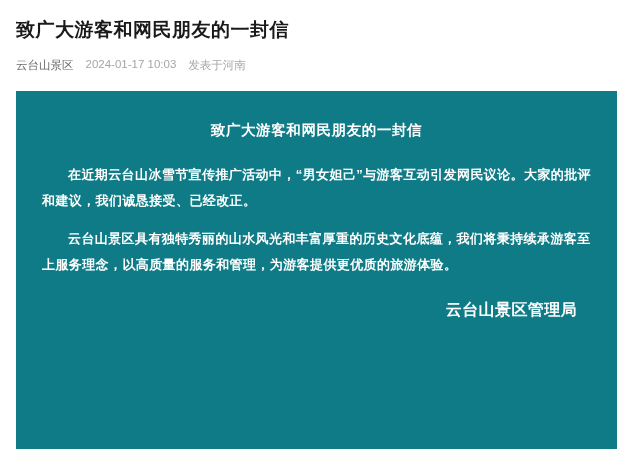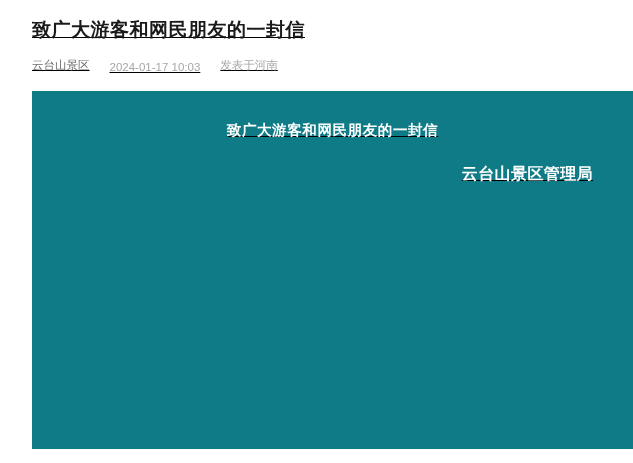--- a/index.html
+++ b/index.html
@@ -11,35 +11,34 @@
     height: 463px;
     background: #ffffff;
     font-family: "Liberation Sans", sans-serif;
     overflow: hidden;
   }
   .page {
     position: relative;
     width: 587px;
     height: 463px;
     box-sizing: border-box;
-    padding: 0 32px;
-    text-decoration: underline;
+    padding: 0 16px;
   }
   .headline {
     font-size: 19px;
     font-weight: bold;
     color: #1a1a1a;
     letter-spacing: 0.5px;
     padding-top: 16px;
     line-height: 28px;
   }
   .meta {
     display: flex;
-    align-items: flex-end;
-    gap: 20px;
+    align-items: flex-start;
+    gap: 12px;
     padding-top: 14px;
     font-size: 11.5px;
     color: #999999;
   }
   .meta .source {
     color: #6b6b6b;
   }
   .meta .date,
   .meta .location {
     color: #a6a6a6;
@@ -93,18 +92,20 @@
   <div class="headline">致广大游客和网民朋友的一封信</div>
 
   <div class="meta">
     <span class="source">云台山景区</span>
     <span class="date">2024-01-17 10:03</span>
     <span class="location">发表于河南</span>
   </div>
 
   <div class="card">
     <div class="card-title">致广大游客和网民朋友的一封信</div>
+    <div class="para">在近期云台山冰雪节宣传推广活动中，“男女妲己”与游客互动引发网民议论。大家的批评和建议，我们诚恳接受、已经改正。</div>
+    <div class="para">云台山景区具有独特秀丽的山水风光和丰富厚重的历史文化底蕴，我们将秉持续承游客至上服务理念，以高质量的服务和管理，为游客提供更优质的旅游体验。</div>
     <div class="signature">
       <div>云台山景区管理局</div>
     </div>
   </div>
 
 </div>
 
 </body></html>

